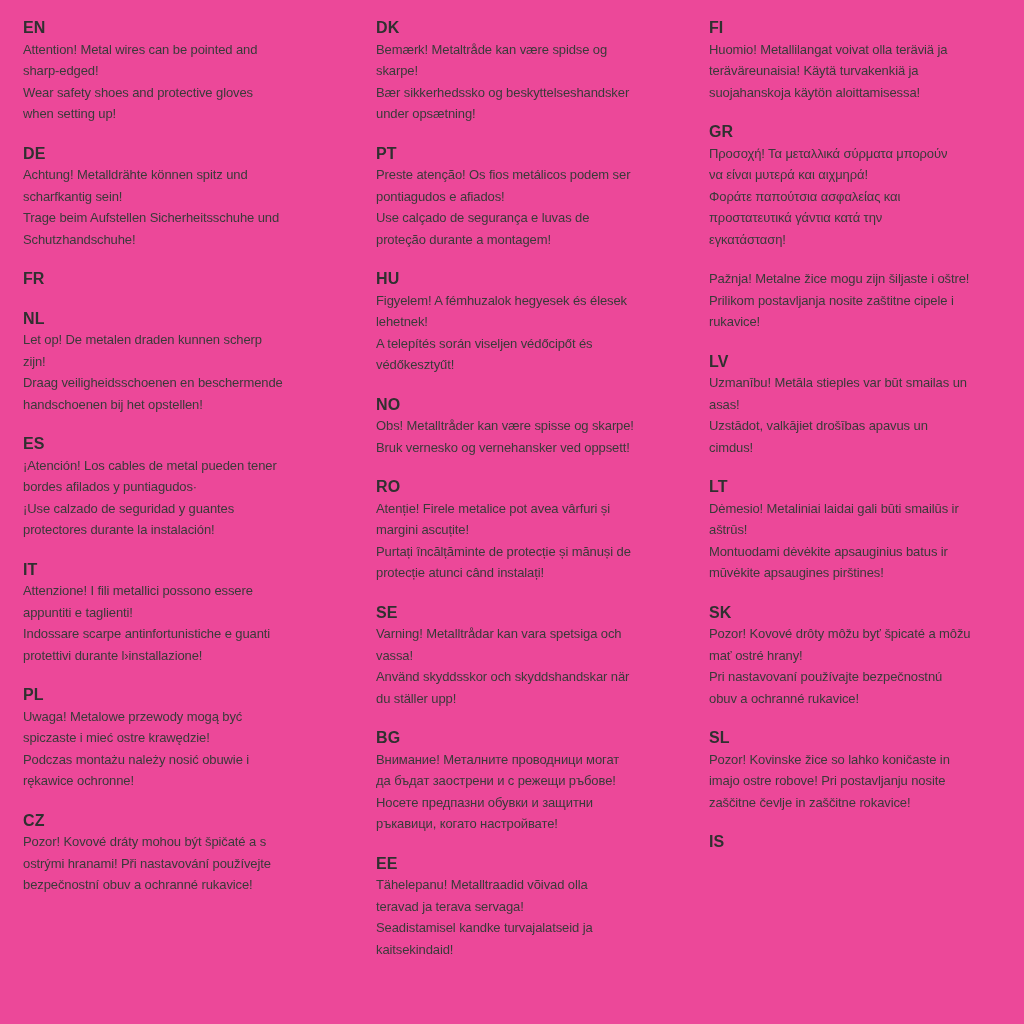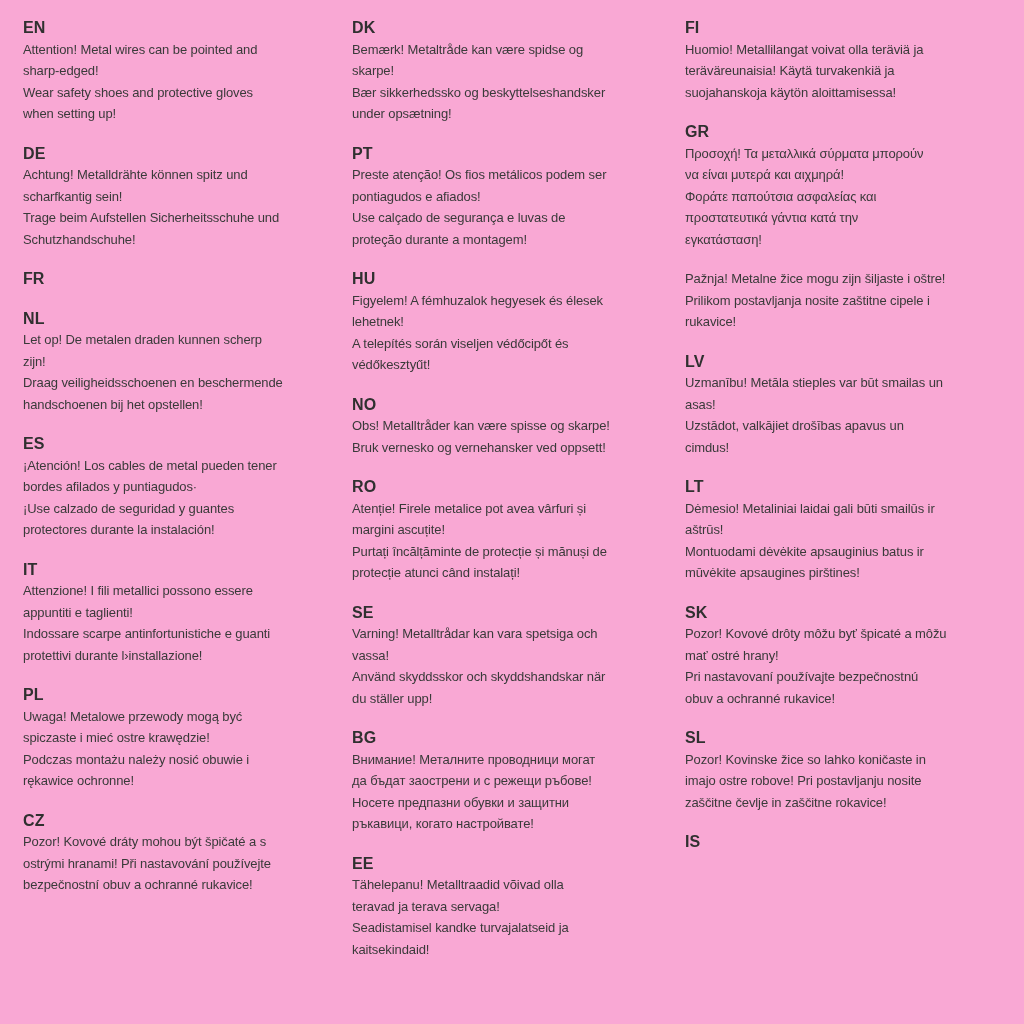--- a/index.html
+++ b/index.html
@@ -4,34 +4,34 @@
 <style>
   html, body {
     margin: 0;
     padding: 0;
     background: #ffffff;
   }
   .page {
     position: relative;
     width: 1024px;
     height: 1024px;
-    background: #f9a8d4;
+    background: #ec4899;
     font-family: "Liberation Sans", sans-serif;
     color: #3a3a3a;
     overflow: hidden;
     box-sizing: border-box;
   }
   .columns {
     display: flex;
     padding: 17px 0 0 23px;
     box-sizing: border-box;
   }
   .col { flex: 0 0 auto; }
   .col-1 { width: 329px; }
-  .col-2 { width: 333px; }
+  .col-2 { width: 333px; margin-left: 24px; }
   .col-3 { width: 330px; }
   .block { margin-bottom: 18px; }
   .lang-code {
     font-weight: bold;
     font-size: 16px;
     line-height: 21.5px;
     color: #303030;
     letter-spacing: 0.1px;
   }
   .lang-text {

